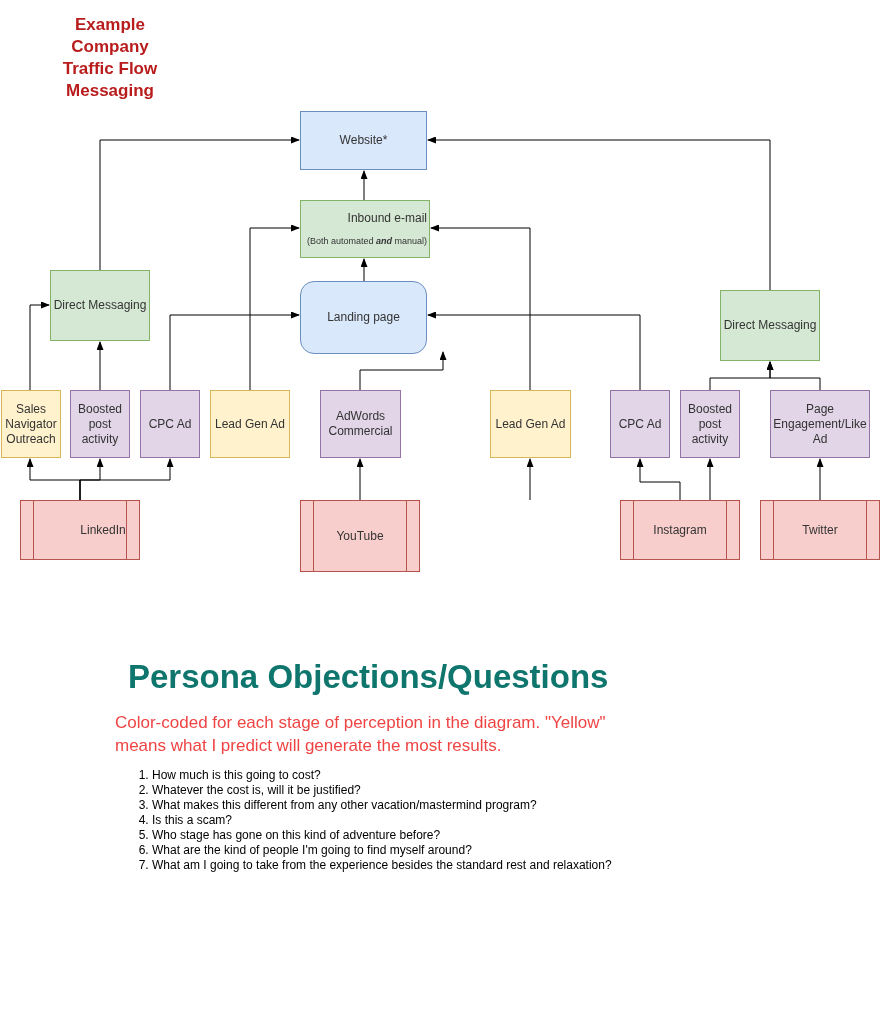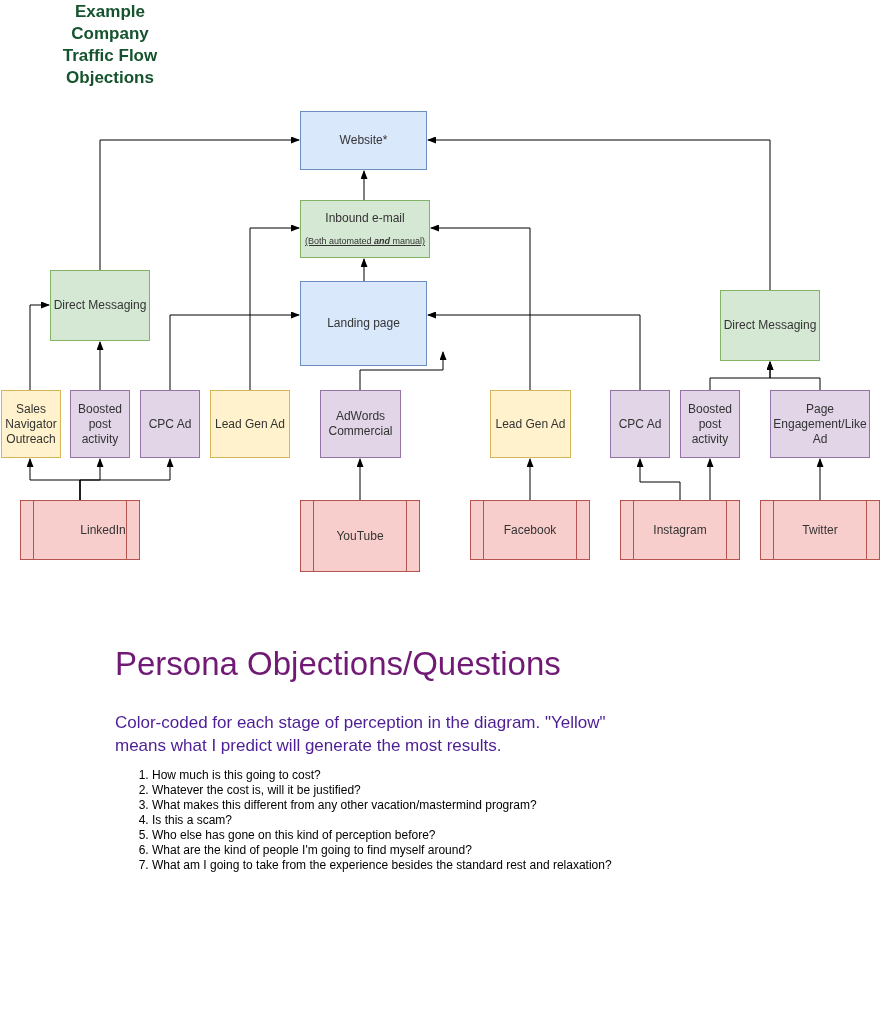--- a/index.html
+++ b/index.html
@@ -1,58 +1,58 @@
 <!DOCTYPE html>
 <html><head>
 <meta charset="utf-8">
 <style>
   html,body { margin:0; padding:0; background:#ffffff; }
   body {
     width:881px; height:1021px; position:relative; overflow:hidden;
     font-family:"Liberation Sans", sans-serif;
   }
   .page-title {
-    position:absolute; left:35px; top:1px; width:150px;
+    position:absolute; left:35px; top:14px; width:150px;
     text-align:center; font-weight:bold; font-size:17px; line-height:22px;
-    color:#14532d;
+    color:#b91c1c;
   }
   .diagram { position:absolute; left:0; top:0; width:881px; height:630px; }
   .edges { position:absolute; left:0; top:0; pointer-events:none; }
   .node {
     position:absolute; box-sizing:border-box; border:1px solid #000;
     display:flex; flex-direction:column; align-items:center; justify-content:center;
     text-align:center; font-size:12px; line-height:1.25; color:#333; padding:2px;
   }
-  .node .sub { font-size:9px; line-height:1.2; margin-top:10px; white-space:nowrap;text-decoration:underline; }
+  .node .sub { font-size:9px; line-height:1.2; margin-top:10px; white-space:nowrap; }
   .pbar { position:absolute; top:0; bottom:0; width:1px; }
   .pbar.l { left:12px; } .pbar.r { right:12px; }
   .text-section { position:absolute; left:0; top:630px; width:881px; }
   .heading {
-    position:absolute; left:115px; top:15px; margin:0;
-    font-size:33px; font-weight:normal; color:#701a75; letter-spacing:0;
+    position:absolute; left:115px; top:15px; margin:13px;
+    font-size:33px; font-weight:bold; color:#0f766e; letter-spacing:0;
     white-space:nowrap;
   }
   .para {
     position:absolute; left:115px; top:81px; width:545px; margin:0;
-    font-size:17px; line-height:23px; color:#4c1d95;
+    font-size:17px; line-height:23px; color:#ef4444;
   }
   .qlist {
     position:absolute; left:115px; top:138px; margin:0; padding:0 0 0 37px;
     font-size:12px; line-height:15px; color:#000000; width:560px;
   }
   .qlist li { margin:0; padding:0; }
 </style>
 </head>
 <body>
 
 <div class="page-title">
   <div>Example</div>
   <div>Company</div>
   <div>Traffic Flow</div>
-  <div>Objections</div>
+  <div>Messaging</div>
 </div>
 
 <div class="diagram" id="diagram">
     <svg width="881" height="630" class="edges">
       <defs>
         <marker id="arr" markerWidth="9" markerHeight="7" refX="8" refY="3.5" orient="auto" markerUnits="userSpaceOnUse">
           <path d="M0,0 L9,3.5 L0,7 Z" fill="#000000"></path>
         </marker>
       </defs>
       <polyline points="100,270 100,140 299,140" fill="none" stroke="#000000" stroke-width="1" marker-end="url(#arr)"></polyline>
@@ -73,25 +73,25 @@
       <polyline points="530,500 530,459" fill="none" stroke="#000000" stroke-width="1" marker-end="url(#arr)"></polyline>
       <polyline points="680,500 680,482 640,482 640,459" fill="none" stroke="#000000" stroke-width="1" marker-end="url(#arr)"></polyline>
       <polyline points="710,500 710,459" fill="none" stroke="#000000" stroke-width="1" marker-end="url(#arr)"></polyline>
       <polyline points="820,500 820,459" fill="none" stroke="#000000" stroke-width="1" marker-end="url(#arr)"></polyline>
       <polyline points="710,390 710,378 770,378 770,362" fill="none" stroke="#000000" stroke-width="1" marker-end="url(#arr)"></polyline>
       <polyline points="820,390 820,378 770,378 770,362" fill="none" stroke="#000000" stroke-width="1" marker-end="url(#arr)"></polyline>
     </svg>
     <div class="node" style="left: 300px; top: 111px; width: 127px; height: 59px; background: rgb(218, 232, 252); border-color: rgb(108, 142, 191); align-items: center;">
       <span>Website*</span>
     </div>
-    <div class="node" style="left: 300px; top: 200px; width: 130px; height: 58px; background: rgb(213, 232, 212); border-color: rgb(130, 179, 102);">
+    <div class="node" style="left: 300px; top: 200px; width: 130px; height: 58px; background: rgb(213, 232, 212); border-color: rgb(130, 179, 102); align-items: flex-end;">
       <span>Inbound e-mail</span>
       <span class="sub"><span>(Both automated </span><b style="font-style: italic;">and</b><span> manual)</span></span>
     </div>
-    <div class="node" style="left: 300px; top: 281px; width: 127px; height: 85px; background: rgb(218, 232, 252); border-color: rgb(108, 142, 191);">
+    <div class="node" style="left: 300px; top: 281px; width: 127px; height: 73px; background: rgb(218, 232, 252); border-color: rgb(108, 142, 191); border-radius: 14px;">
       <span>Landing page</span>
     </div>
     <div class="node" style="left: 50px; top: 270px; width: 100px; height: 71px; background: rgb(213, 232, 212); border-color: rgb(130, 179, 102);">
       <span>Direct Messaging</span>
     </div>
     <div class="node" style="left: 720px; top: 290px; width: 100px; height: 71px; background: rgb(213, 232, 212); border-color: rgb(130, 179, 102);">
       <span>Direct Messaging</span>
     </div>
     <div class="node" style="left: 1px; top: 390px; width: 60px; height: 68px; background: rgb(255, 242, 204); border-color: rgb(214, 182, 86);">
       <span>Sales Navigator Outreach</span>
@@ -123,42 +123,37 @@
     <div class="node" style="left: 20px; top: 500px; width: 120px; height: 60px; background: rgb(248, 206, 204); border-color: rgb(184, 84, 80); padding-left: 48px;">
       <span>LinkedIn</span>
       <div class="pbar l" style="background: rgb(184, 84, 80);"></div>
       <div class="pbar r" style="background: rgb(184, 84, 80);"></div>
     </div>
     <div class="node" style="left: 300px; top: 500px; width: 120px; height: 72px; background: rgb(248, 206, 204); border-color: rgb(184, 84, 80);">
       <span>YouTube</span>
       <div class="pbar l" style="background: rgb(184, 84, 80);"></div>
       <div class="pbar r" style="background: rgb(184, 84, 80);"></div>
     </div>
-    <div class="node" style="left: 470px; top: 500px; width: 120px; height: 60px; background: rgb(248, 206, 204); border-color: rgb(184, 84, 80);">
-      <span>Facebook</span>
-      <div class="pbar l" style="background: rgb(184, 84, 80);"></div>
-      <div class="pbar r" style="background: rgb(184, 84, 80);"></div>
-    </div>
     <div class="node" style="left: 620px; top: 500px; width: 120px; height: 60px; background: rgb(248, 206, 204); border-color: rgb(184, 84, 80);">
       <span>Instagram</span>
       <div class="pbar l" style="background: rgb(184, 84, 80);"></div>
       <div class="pbar r" style="background: rgb(184, 84, 80);"></div>
     </div>
     <div class="node" style="left: 760px; top: 500px; width: 120px; height: 60px; background: rgb(248, 206, 204); border-color: rgb(184, 84, 80);">
       <span>Twitter</span>
       <div class="pbar l" style="background: rgb(184, 84, 80);"></div>
       <div class="pbar r" style="background: rgb(184, 84, 80);"></div>
     </div>
   </div>
 
 <div class="text-section">
   <h1 class="heading">Persona Objections/Questions</h1>
   <p class="para">Color-coded for each stage of perception in the diagram. "Yellow" means what I predict will generate the most results.</p>
   <ol class="qlist">
     <li>How much is this going to cost?</li>
     <li>Whatever the cost is, will it be justified?</li>
     <li>What makes this different from any other vacation/mastermind program?</li>
     <li>Is this a scam?</li>
-    <li>Who else has gone on this kind of perception before?</li>
+    <li>Who stage has gone on this kind of adventure before?</li>
     <li>What are the kind of people I'm going to find myself around?</li>
     <li>What am I going to take from the experience besides the standard rest and relaxation?</li>
   </ol>
 </div>
 
 </body></html>

